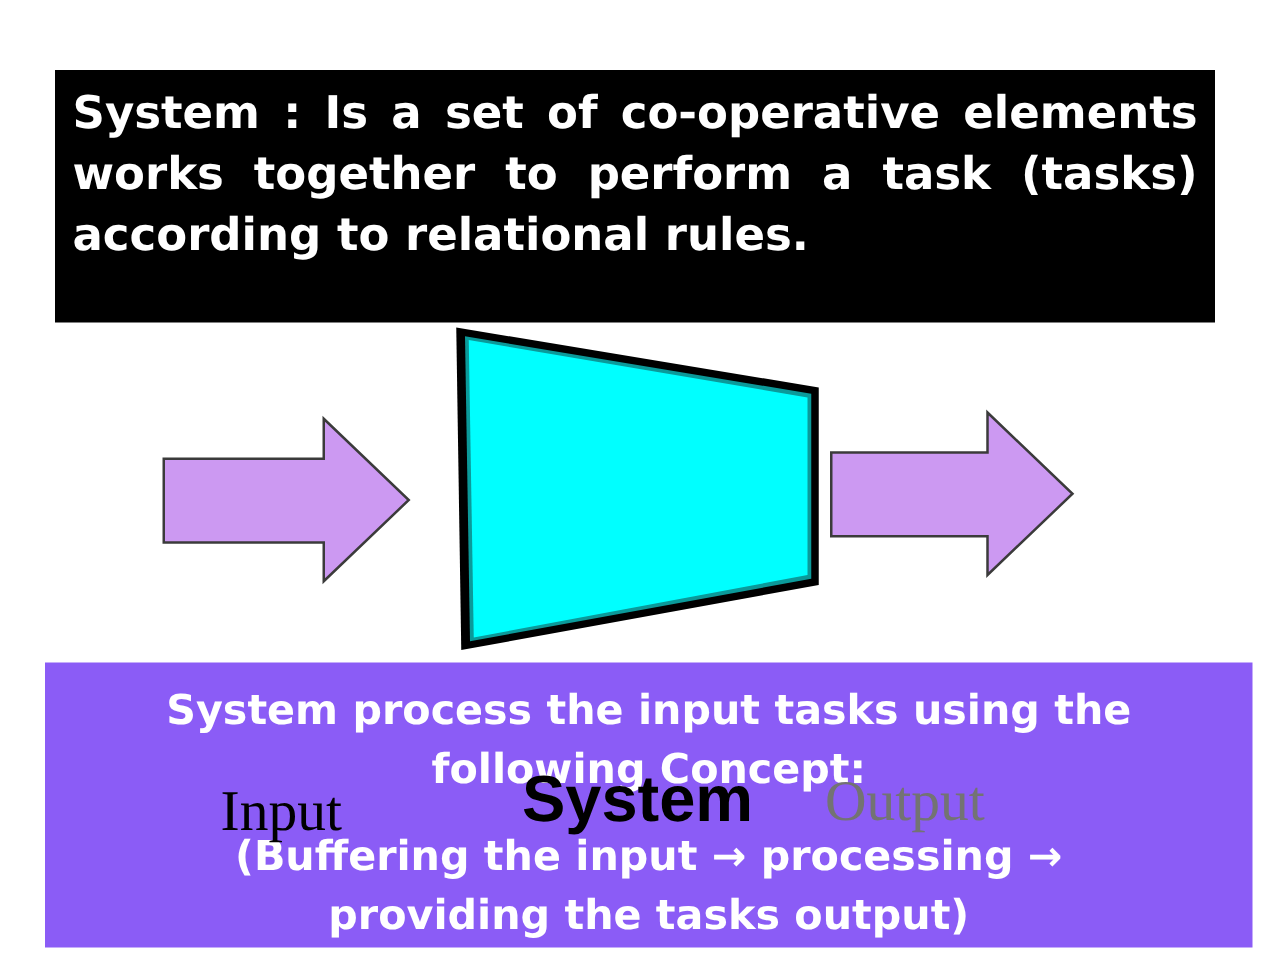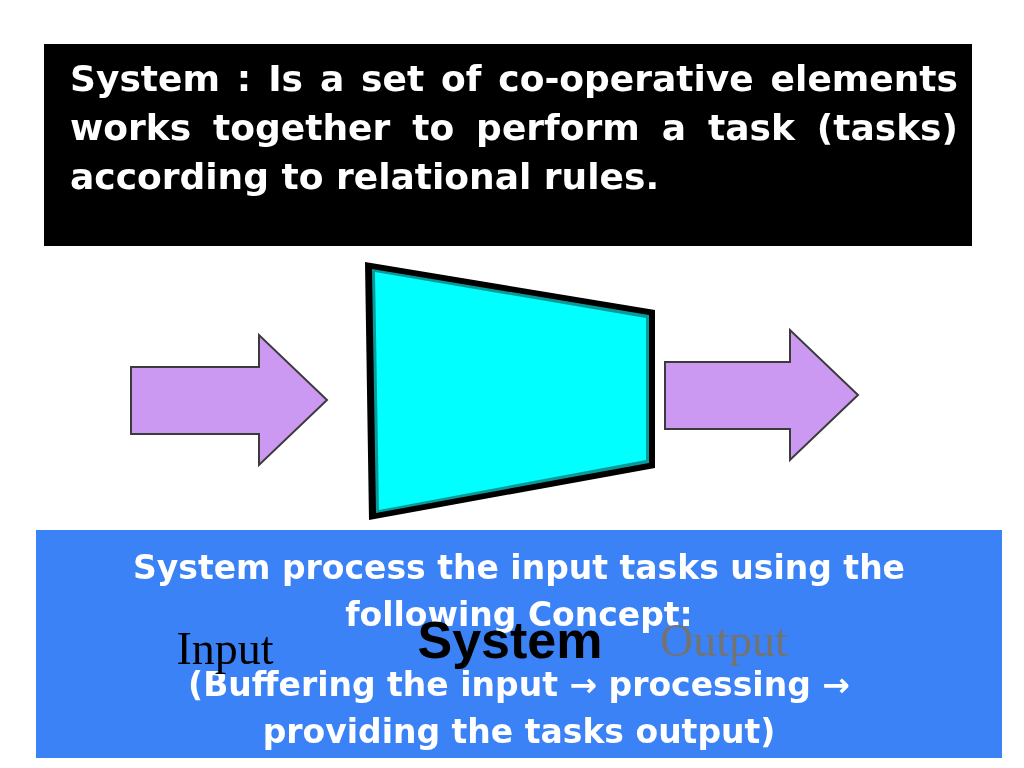--- a/index.html
+++ b/index.html
@@ -12,26 +12,26 @@
     height: 768px;
     position: relative;
     overflow: hidden;
     font-family: "Liberation Sans", sans-serif;
   }
 
   
   #definition-banner {
     position: absolute;
     left: 44px;
-    top: 44px;
+    top: 56px;
     width: 928px;
     height: 202px;
     background: #000000;
     box-sizing: border-box;
-    padding: 10px 14px 0 26px;
+    padding: 10px 14px 0 14px;
   }
   #definition-text {
     color: #ffffff;
     font-family: "DejaVu Sans", sans-serif;
     font-weight: bold;
     font-size: 36px;
     line-height: 49px;
     text-align: justify;
     text-align-last: left;
     letter-spacing: 0px;
@@ -97,21 +97,21 @@
     z-index: 4;
   }
 
   
   #concept-box {
     position: absolute;
     left: 36px;
     top: 530px;
     width: 966px;
     height: 228px;
-    background: #3b82f6;
+    background: #8b5cf6;
     box-sizing: border-box;
     padding: 14px 26px 0 26px;
   }
   .concept-line {
     color: #ffffff;
     font-family: "DejaVu Sans", sans-serif;
     font-weight: bold;
     font-size: 33px;
     line-height: 47px;
     text-align: center;

